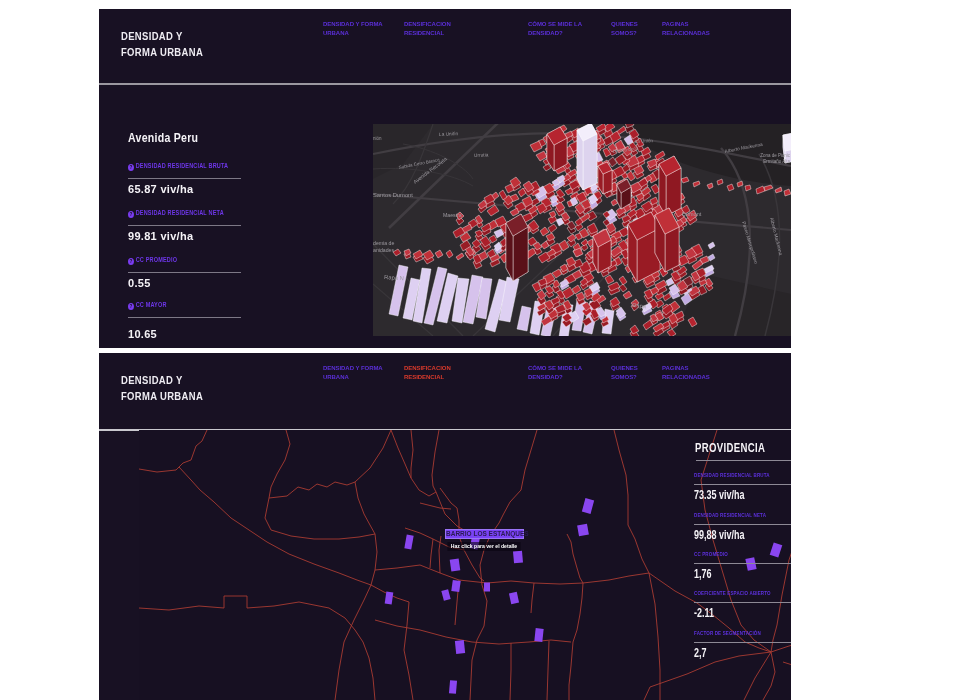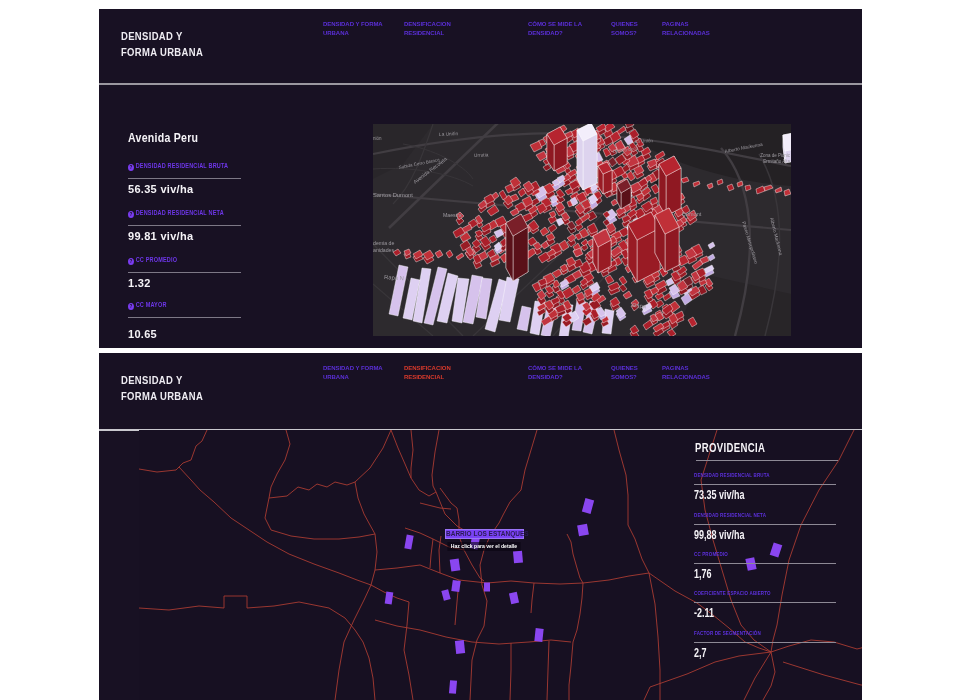--- a/index.html
+++ b/index.html
@@ -1,16 +1,16 @@
 <!DOCTYPE html>
 <html><head><meta charset="utf-8">
 <style>
 * { margin:0; padding:0; box-sizing:border-box; }
 html,body { width:980px; height:700px; background:#ffffff; font-family:"Liberation Sans",sans-serif; overflow:hidden; }
-.block { position:absolute; left:99px; width:763px; background:#181123; overflow:hidden; }
+.block { position:absolute; left:99px; width:692px; background:#181123; overflow:hidden; }
 .b1 { top:9px; height:339px; }
 .b2 { top:353px; height:347px; }
 .hlogo { position:absolute; left:22px; top:18.5px; color:#eeecf2; font-size:11px; font-weight:bold; line-height:16.5px; letter-spacing:.4px; white-space:nowrap; transform:scaleX(.86); transform-origin:0 0; }
 .ni { position:absolute; top:11px; color:#5b2fd8; font-size:6px; font-weight:bold; line-height:9.3px; letter-spacing:-.05px; white-space:nowrap; }
 .hdiv { position:absolute; top:74px; left:0; width:100%; height:2px; background:#9b98a0; }
 .b2 .hdiv { top:76px; background:#c9c8ce; }
 .stitle { position:absolute; left:29px; top:122px; color:#f5f3f7; font-size:12px; font-weight:bold; letter-spacing:.3px; transform:scaleX(.88); transform-origin:0 0; white-space:nowrap; }
 .slab { position:absolute; left:29px; color:#6d36e8; font-size:6.5px; font-weight:bold; white-space:nowrap; letter-spacing:.2px; transform:scaleX(.85); transform-origin:0 0; }
 .qi { display:inline-block; width:7px; height:7px; border-radius:50%; background:#7a3cf0; color:#181123; font-size:5.5px; line-height:7px; text-align:center; vertical-align:-1px; font-weight:bold; }
 .srule { position:absolute; left:29px; width:113px; height:1px; background:#7d7886; }
@@ -33,27 +33,27 @@
   <div class="ni" style="left:224px">DENSIDAD Y FORMA<br>URBANA</div>
   <div class="ni" style="left:305px">DENSIFICACION<br>RESIDENCIAL</div>
   <div class="ni" style="left:429px">CÓMO SE MIDE LA<br>DENSIDAD?</div>
   <div class="ni" style="left:512px">QUIENES<br>SOMOS?</div>
   <div class="ni" style="left:563px">PAGINAS<br>RELACIONADAS</div>
   <div class="hdiv"></div>
   <div class="stitle">Avenida Peru</div>
 
    <div class="slab" style="top:153px"><span class="qi">?</span> DENSIDAD RESIDENCIAL BRUTA</div>
    <div class="srule" style="top:169px"></div>
-   <div class="sval" style="top:174px">56.35 viv/ha</div>
+   <div class="sval" style="top:174px">65.87 viv/ha</div>
    <div class="slab" style="top:200px"><span class="qi">?</span> DENSIDAD RESIDENCIAL NETA</div>
    <div class="srule" style="top:216px"></div>
    <div class="sval" style="top:221px">99.81 viv/ha</div>
    <div class="slab" style="top:247px"><span class="qi">?</span> CC PROMEDIO</div>
    <div class="srule" style="top:263px"></div>
-   <div class="sval" style="top:268px">1.32</div>
+   <div class="sval" style="top:268px">0.55</div>
    <div class="slab" style="top:292px"><span class="qi">?</span> CC MAYOR</div>
    <div class="srule" style="top:308px"></div>
    <div class="sval" style="top:319px">10.65</div>
   <div class="map1"><svg width="418" height="212" viewBox="0 0 418 212" font-family="Liberation Sans, sans-serif">
         <style>.b{stroke:#fff;stroke-width:.42;stroke-linejoin:miter}</style>
         <rect width="418" height="212" fill="#2d2a2e"></rect>
         <path d="M250,0 L418,0 L418,62 C360,58 300,40 265,18 Z" fill="#242124"></path>
         <path d="M0,0 L60,0 L30,40 L0,55 Z" fill="#29262a"></path>
         <ellipse cx="290" cy="57" rx="10" ry="4.5" fill="#1c1a1c"></ellipse>
         <path d="M330,150 L418,170 L418,212 L300,212 Z" fill="#282528"></path>

